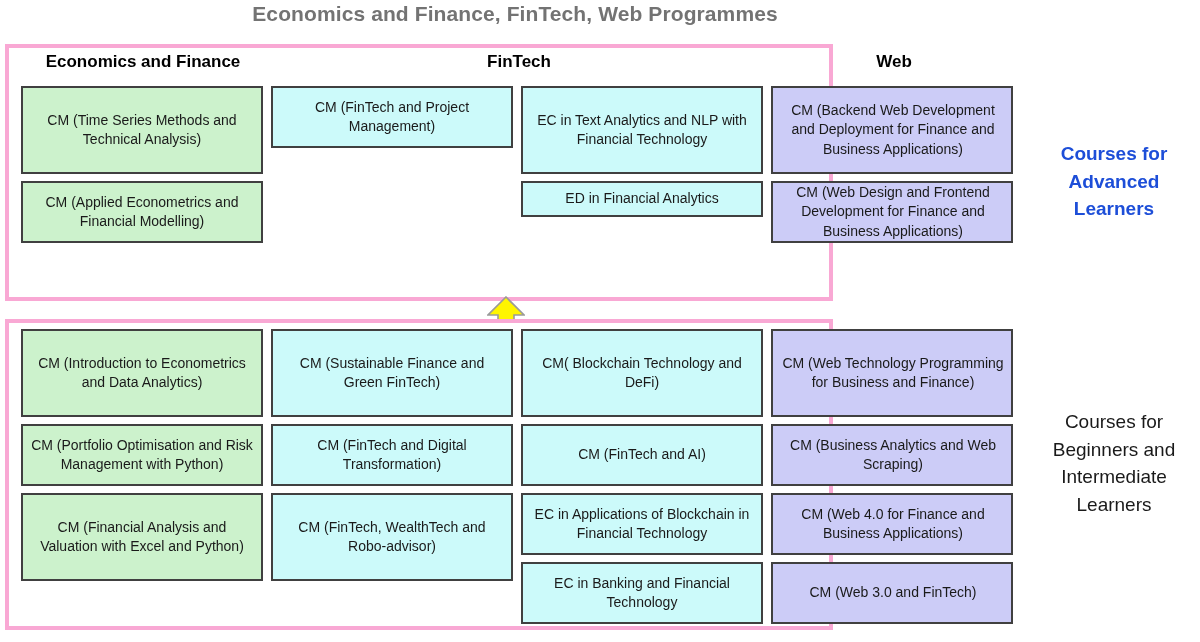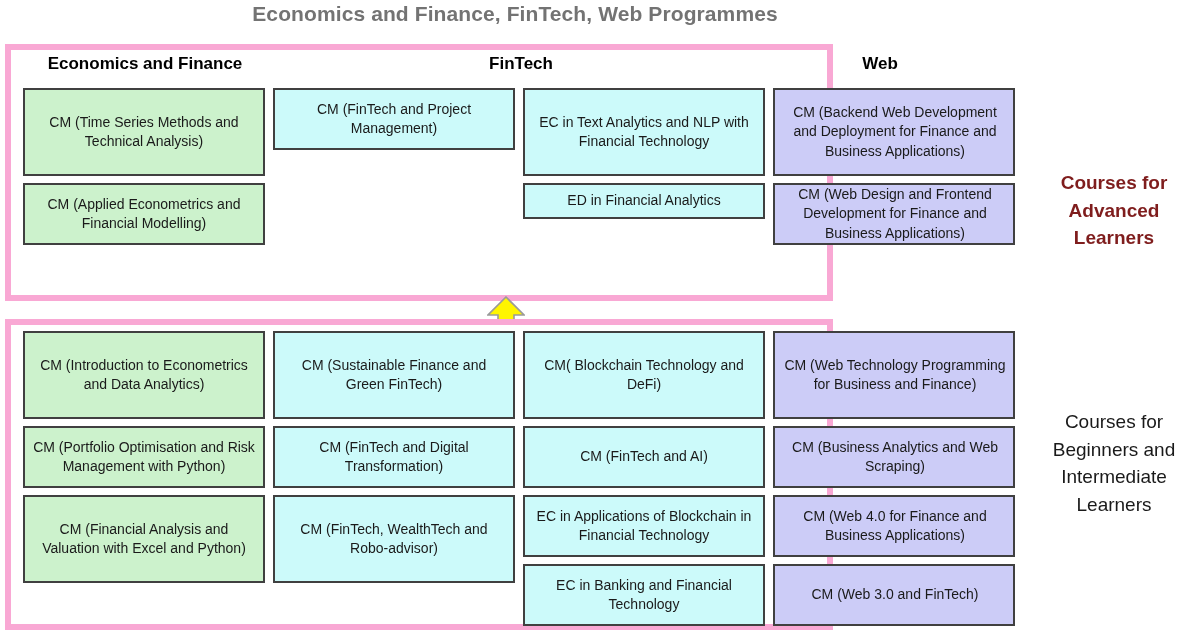--- a/index.html
+++ b/index.html
@@ -29,21 +29,21 @@
     font-weight: 700;
     color: #737373;
     letter-spacing: 0.1px;
   }
 
   
   .panel {
     position: absolute;
     left: 5px;
     width: 828px;
-    border: 6px solid #f9a8d4;
+    border: 4px solid #f9a8d4;
     background: #ffffff;
     box-sizing: border-box;
   }
 
   #panel-advanced {
     top: 44px;
     height: 257px;
   }
 
   #panel-beginner {
@@ -64,21 +64,21 @@
     position: absolute;
     font-size: 17px;
     font-weight: 700;
     color: #000000;
     text-align: center;
     top: 0;
   }
 
   #hdr-econ { left: 8px;  width: 252px; }
   #hdr-fintech { left: 260px; width: 500px; }
-  #hdr-web { left: 744px; width: 250px; }
+  #hdr-web { left: 760px; width: 250px; }
 
   
   .col {
     position: absolute;
     top: 0;
     box-sizing: border-box;
   }
 
   #panel-advanced .col { top: 38px; }
   #panel-beginner .col { top: 6px; }
@@ -126,23 +126,22 @@
     position: absolute;
     text-align: center;
     font-size: 19px;
     line-height: 1.45;
   }
 
   #label-advanced {
     left: 1036px;
     top: 140px;
     width: 156px;
-    color: #7f1d1d;
+    color: #1d4ed8;
     font-weight: 700;
-    margin-top: 29px;
   }
 
   #label-beginner {
     left: 1030px;
     top: 408px;
     width: 168px;
     color: #1A1A1A;
     font-weight: 400;
   }
 </style>

